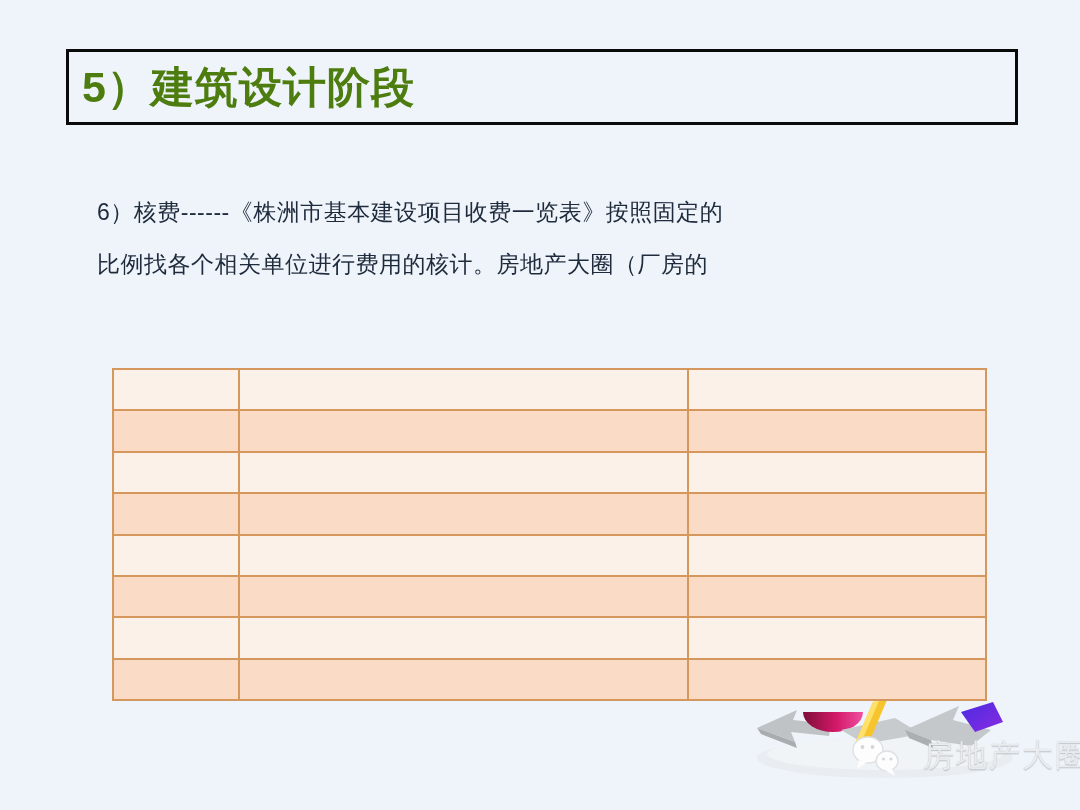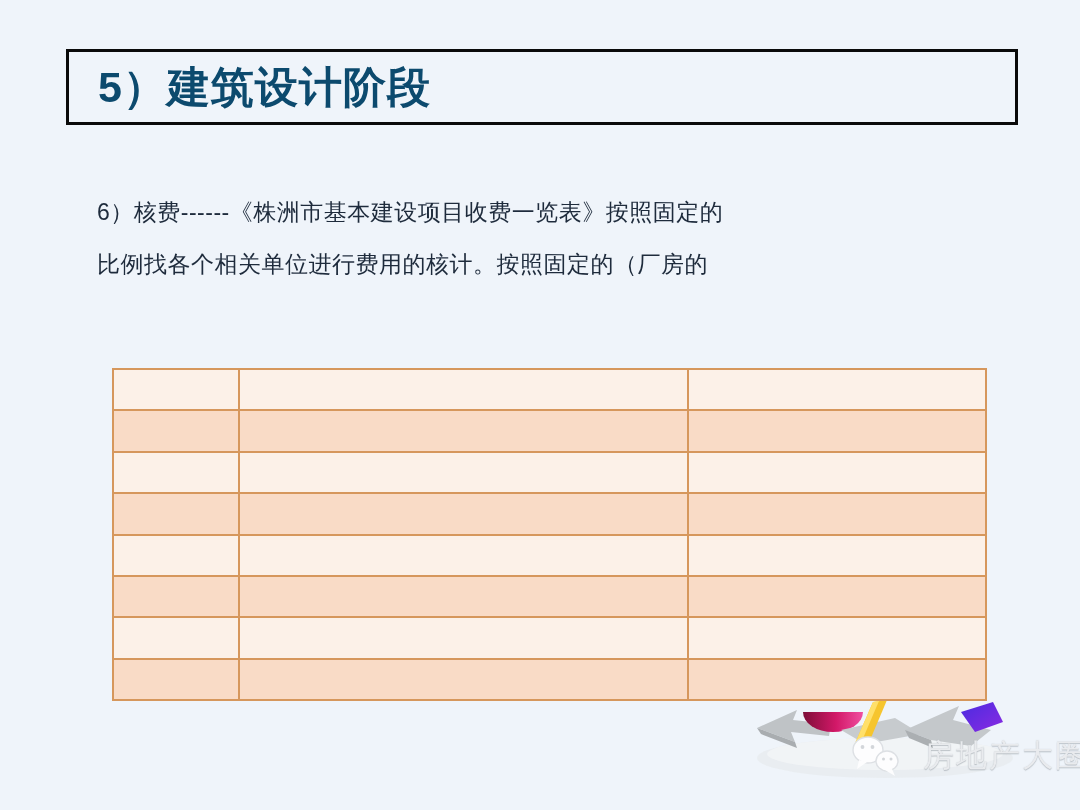--- a/index.html
+++ b/index.html
@@ -21,21 +21,21 @@
 
   
   .title-box{
     position:absolute;left:66px;top:49px;width:933px;height:70px;
     border:3px solid #0a0a0a;
     display:flex;align-items:center;
     padding-left:13px;
     background:transparent;
   }
   .title-box h1{
-    margin:16px;font-size:43px;font-weight:900;color:#0c4a6e;
+    margin:0;font-size:43px;font-weight:900;color:#4d7c0f;
     letter-spacing:1px;line-height:1;
     font-family:"Liberation Sans","DejaVu Sans",sans-serif;
   }
 
   
   .body-text{
     position:absolute;left:97px;top:186px;width:920px;
     font-size:23px;line-height:52px;font-weight:500;
     color:var(--body-color);
     letter-spacing:0.5px;
@@ -81,21 +81,21 @@
 <body>
 
 <div class="slide">
 
   <div class="title-box">
     <h1>5）建筑设计阶段</h1>
   </div>
 
   <div class="body-text">
     <div class="line">6）核费------《株洲市基本建设项目收费一览表》按照固定的</div>
-    <div class="line">比例找各个相关单位进行费用的核计。按照固定的（厂房的</div>
+    <div class="line">比例找各个相关单位进行费用的核计。房地产大圈（厂房的</div>
   </div>
 
   <svg class="clipart" viewBox="0 0 280 90" xmlns="http://www.w3.org/2000/svg">
 
     <ellipse cx="140" cy="58" rx="128" ry="20" fill="#E7EBEE" opacity="0.75"></ellipse>
     <ellipse cx="140" cy="54" rx="118" ry="16" fill="#F2F4F6" opacity="0.9"></ellipse>
 
     <polygon points="12,28 52,10 48,20 86,24 84,36 46,32 50,42" fill="#BFC3C6"></polygon>
     <polygon points="12,28 50,42 52,48 16,34" fill="#A9ADB0"></polygon>
 

